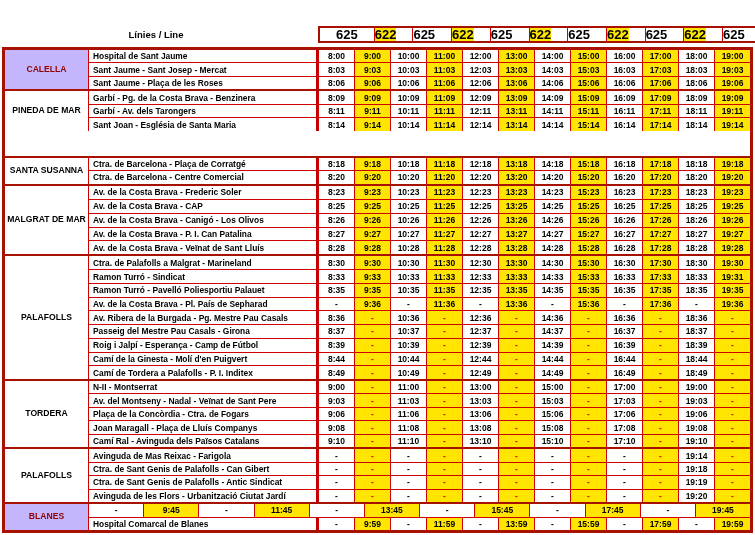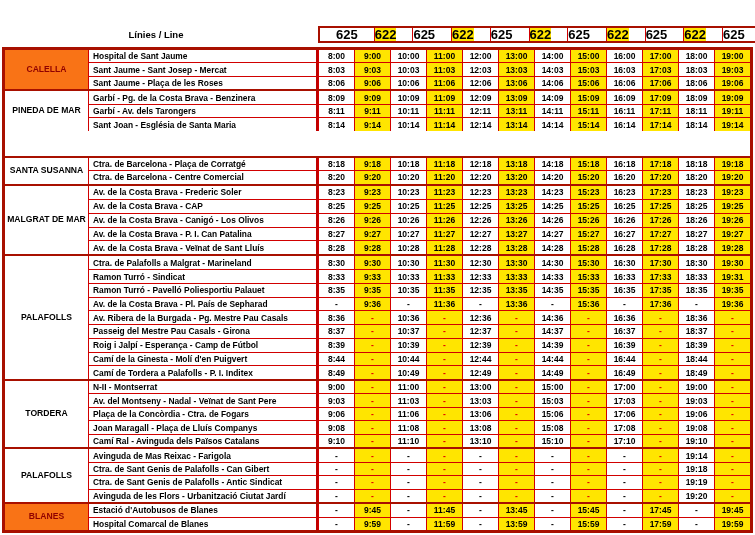--- a/index.html
+++ b/index.html
@@ -20,21 +20,21 @@
   .line-col:first-child{border-left:none;}
   .line-col.c622{background:#ffe500;}
 
   
   .tt{position:absolute;left:2px;top:47px;width:751px;height:486px;border:3px solid #a81000;
       box-sizing:border-box;display:flex;flex-direction:column;background:#fff;}
   .section{display:flex;min-height:0;}
   .section + .section{border-top:2.5px solid #a81000;}
   .grp{flex:0 0 84px;display:flex;align-items:center;justify-content:center;text-align:center;
        font-size:8.6px;border-right:1.5px solid #d10000;box-sizing:border-box;line-height:1.1;}
-  .grp.grp-red{background:#f97316;color:#8f0000;}
+  .grp.grp-red{background:#c4b5fd;color:#8f0000;}
   .rows{flex:1;display:flex;flex-direction:column;min-width:0;}
   .row{flex:1;display:flex;min-height:0;}
   .row + .row{border-top:1px solid #d10000;}
   .stop{flex:0 0 229px;display:flex;align-items:center;font-size:8.4px;padding-left:4px;
         border-right:2px solid #c00000;box-sizing:border-box;white-space:nowrap;overflow:hidden;}
   .tcell{flex:1;display:flex;align-items:center;justify-content:center;font-size:8.5px;
          border-left:1px solid #d10000;box-sizing:border-box;}
   .tcell:first-of-type{border-left:none;}
   .tcell.c622{background:#ffe500;}
   .tcell.c625{background:#fff;}
@@ -562,21 +562,20 @@
             <div class="tcell c622 dash">-</div>
             <div class="tcell c625">19:20</div>
             <div class="tcell c622 dash">-</div>
           </div>
         </div>
       </div>
       <div class="section" style="flex-grow: 2;">
         <div class="grp grp-red">BLANES</div>
         <div class="rows">
           <div class="row">
-            <div class="stop">Estació d'Autobusos de Blanes</div>
             <div class="tcell c625 dash">-</div>
             <div class="tcell c622">9:45</div>
             <div class="tcell c625 dash">-</div>
             <div class="tcell c622">11:45</div>
             <div class="tcell c625 dash">-</div>
             <div class="tcell c622">13:45</div>
             <div class="tcell c625 dash">-</div>
             <div class="tcell c622">15:45</div>
             <div class="tcell c625 dash">-</div>
             <div class="tcell c622">17:45</div>

